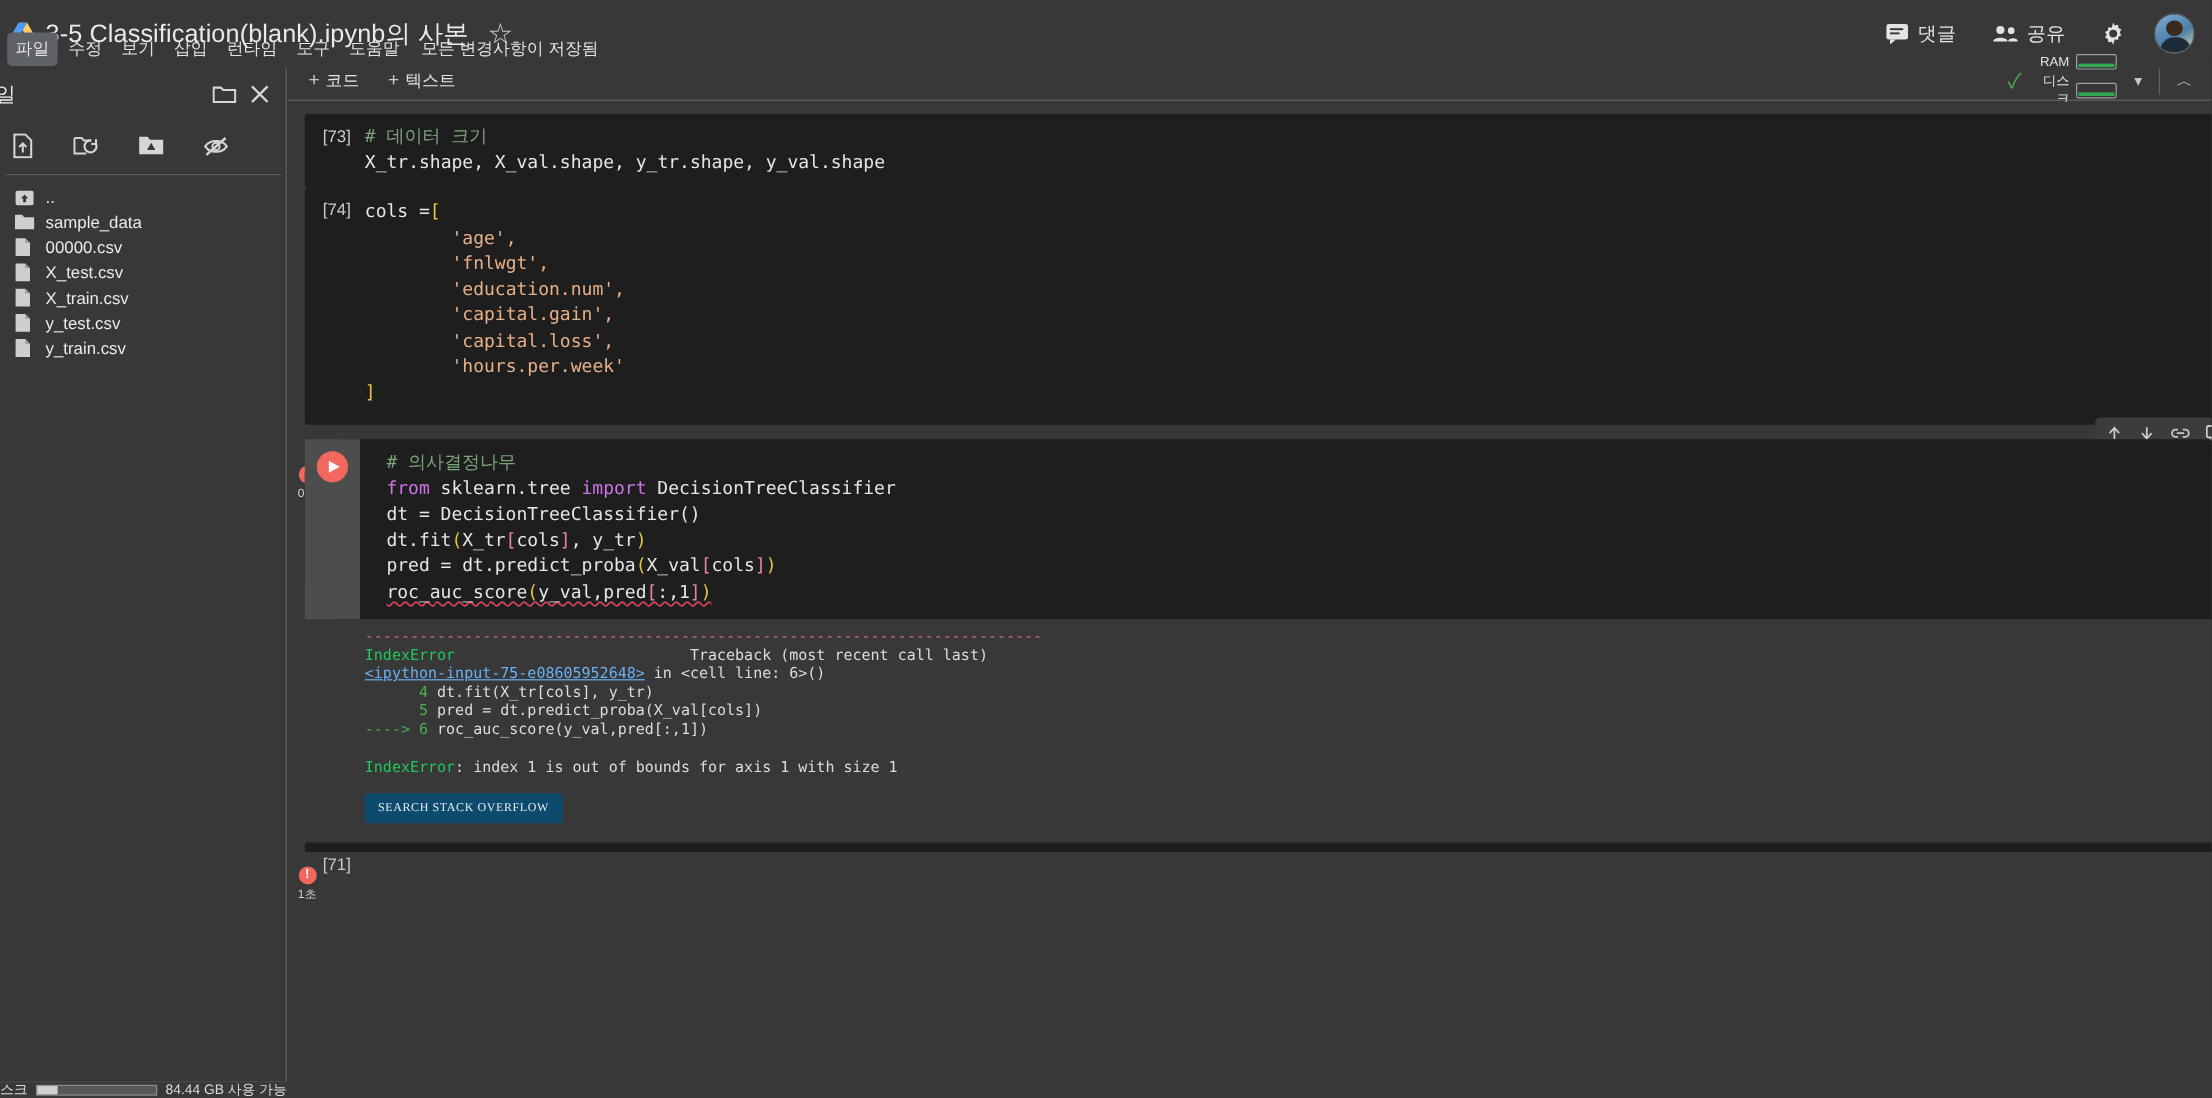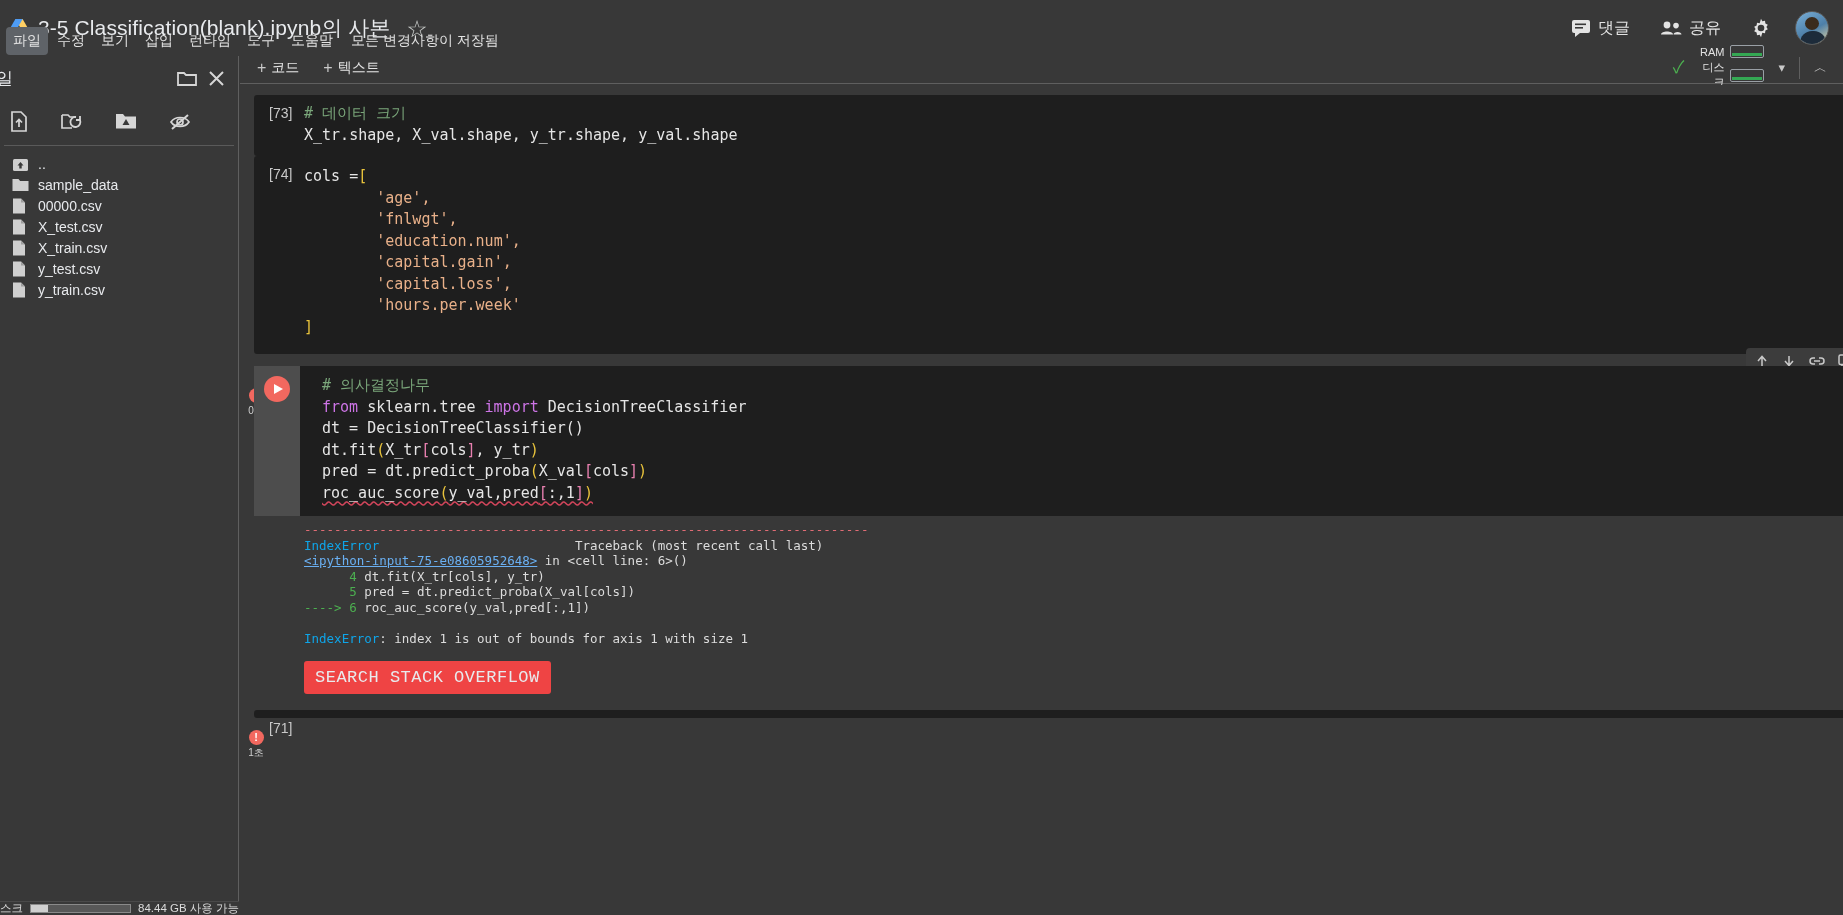--- a/index.html
+++ b/index.html
@@ -182,28 +182,28 @@
     margin-left: 14px; padding: 6px 0 10px 50px;
     font-family: "DejaVu Sans Mono", monospace; font-size: 13px;
     line-height: 17px; color: #dcdcdc; white-space: pre;
   }
   .err-out {
     margin-left: 14px; padding: 6px 0 6px 50px;
     font-family: "DejaVu Sans Mono", monospace; font-size: 12.5px;
     line-height: 15.6px; white-space: pre; color: #dcdcdc;
   }
   .err-rule { color: #e06c75; }
-  .err-type { color: #0ea5e9; }
+  .err-type { color: #22c55e; }
   .err-link { color: #6ab0f3; text-decoration: underline; cursor: pointer; }
   .err-ln { color: #4caf50; }
   .so-btn {
     display: inline-block; margin: 8px 0 0 64px; padding: 7px 11px;
-    background: #ef4444; color: #e8eaed; font-size: 17px;
+    background: #0c4a6e; color: #e8eaed; font-size: 10px;
     border-radius: 3px; cursor: pointer; letter-spacing: 0.5px;
-    font-family: Liberation Mono, monospace; border: none;
+    font-family: Liberation Serif, serif; border: none;
   }
 
   
   .cell-tools {
     position: absolute; right: 14px; top: -18px; display: flex;
     align-items: center; gap: 13px; background: #3c3c3c; padding: 5px 9px;
     border-radius: 4px;
   }
   .cell-tools .ct { color: #c9c9c9; cursor: pointer; display: flex; }
 

